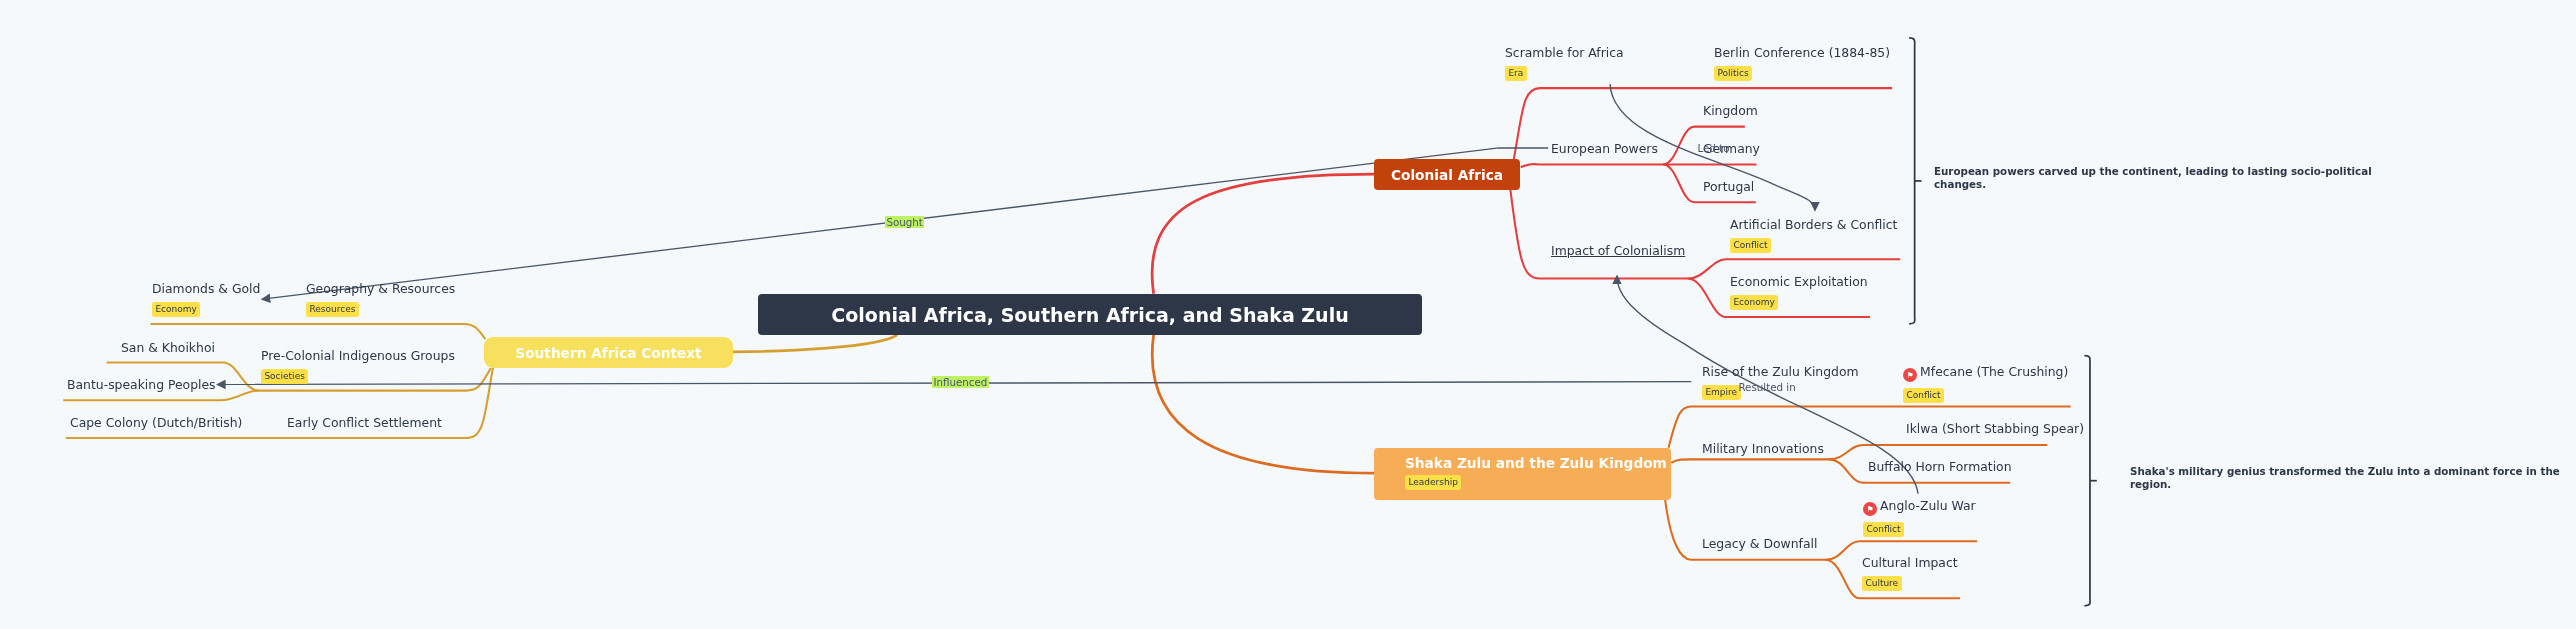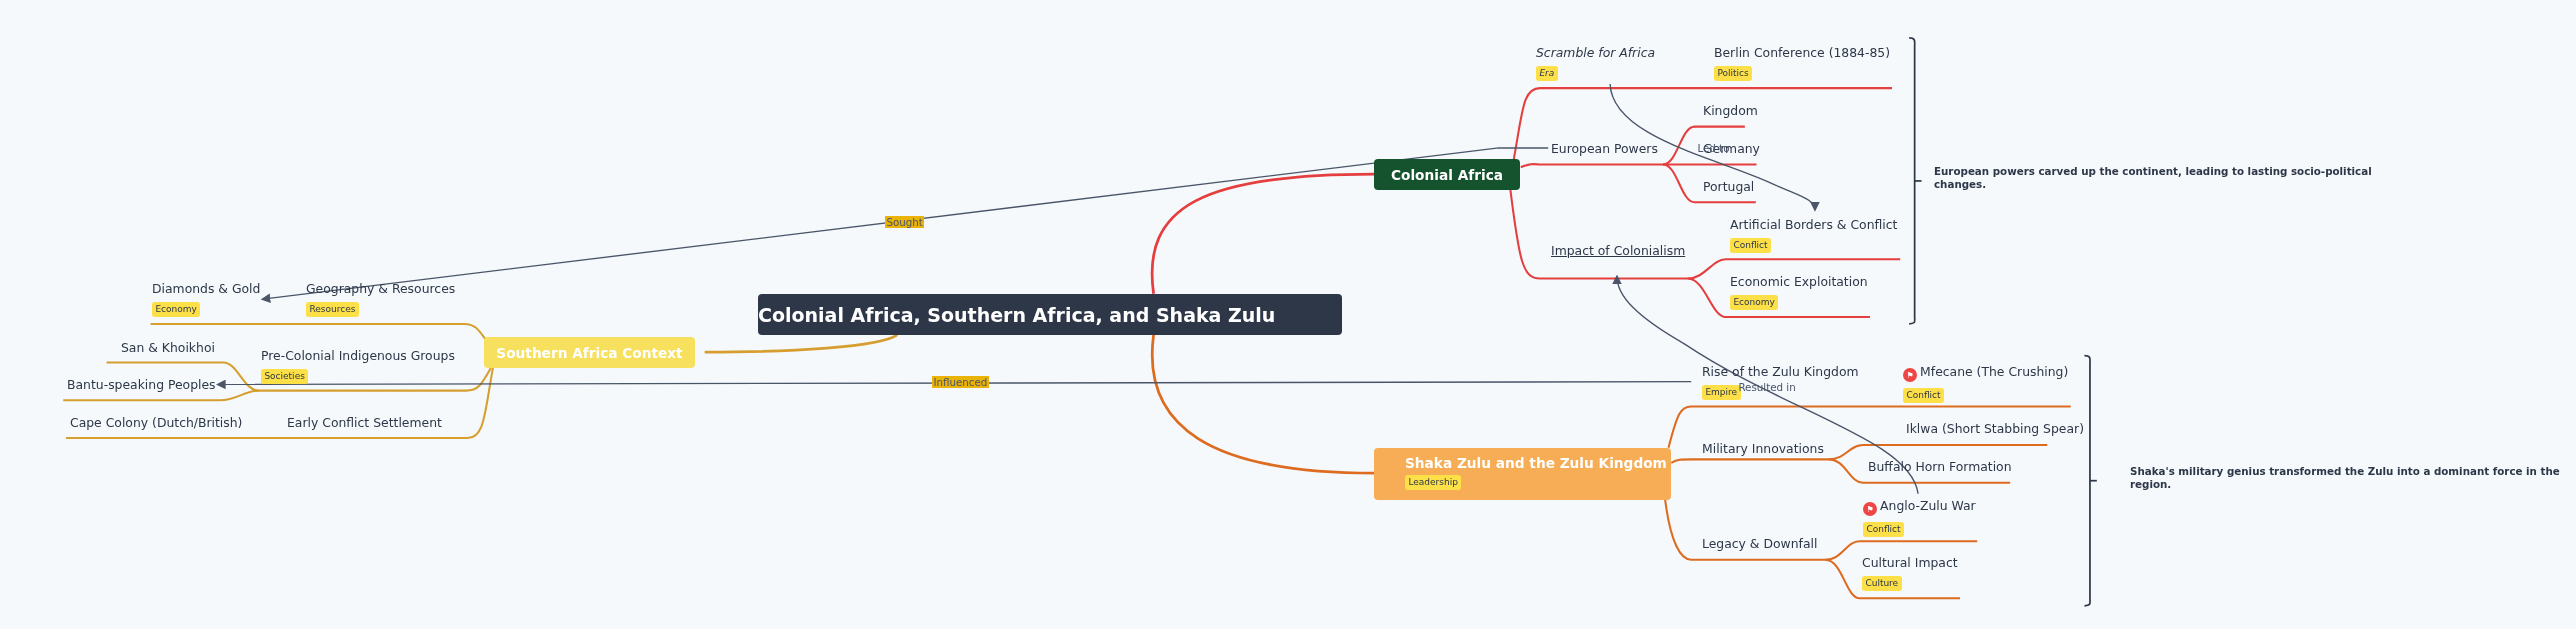--- a/index.html
+++ b/index.html
@@ -3,33 +3,33 @@
 <meta charset="utf-8">
 <style>
   html, body { margin:0; padding:0; }
   body { width:2576px; height:630px; background:#f5f9fc; position:relative; overflow:hidden;
          font-family:"DejaVu Sans", sans-serif; color:#2d3748; }
   svg.wires { position:absolute; left:0; top:0; width:2576px; height:630px; }
   .node { position:absolute; white-space:nowrap; }
   .t { font-size:12.4px; color:#2d3748; line-height:15px; }
   .tag { display:inline-block; background:#fde047; color:#2d3748; font-size:9px; padding:2.1px 3.4px;
          border-radius:2.7px; line-height:11px; margin-top:5.5px; }
-  .root { left:758px; top:294px; width:584px; height:41px; background:#2d3748; border-radius:4.1px;
-          color:#fff; font-weight:bold; font-size:19px; display:flex; align-items:center; }
+  .root { left:758px; top:294px; width:664px; height:41px; background:#2d3748; border-radius:4.1px;
+          color:#fff; font-weight:bold; font-size:19px; display:flex; align-items:center; justify-content:center; }
   .main { border-radius:4.1px; color:#fff; font-weight:bold; font-size:13.7px; }
-  .colonial { left:1374px; top:159px; width:146px; height:31px; background:#14532d;
+  .colonial { left:1374px; top:159px; width:146px; height:31px; background:#c2410c;
               display:flex; align-items:center; justify-content:center; }
-  .southern { left:484px; top:337px; width:211px; height:31px; background:#f6e05e;
-              display:flex; align-items:center; justify-content:center; }
+  .southern { left:484px; top:337px; width:249px; height:31px; background:#f6e05e;
+              display:flex; align-items:center; justify-content:center;border-radius:9px; }
   .shaka { left:1374px; top:448px; width:297px; height:52px; background:#f6ad55; padding:0 0 0 31px; box-sizing:border-box; }
   .shaka .lbl { margin-top:6.9px; display:block; }
   .shaka .tag { font-weight:normal; margin-top:4.1px; }
   .flag { display:inline-block; width:14.4px; height:14.4px; border-radius:50%; background:#f04545; color:#fff;
           font-size:8.2px; text-align:center; line-height:14.4px; vertical-align:-2.1px; margin-right:2.7px; }
-  .edge-lbl { position:absolute; font-size:10.3px; color:#4a5568; background:#eab308; padding:0 1.4px; line-height:12.4px; }
+  .edge-lbl { position:absolute; font-size:10.3px; color:#4a5568; background:#bef264; padding:0 1.4px; line-height:12.4px; }
   .note { position:absolute; font-size:10.3px; font-weight:bold; color:#2d3748; line-height:13px; width:467px; white-space:normal; }
 </style>
 </head>
 <body>
 
 <svg class="wires" viewBox="0 0 3747 916">
   <defs>
     <marker id="arr" viewBox="0 0 10 10" refX="8" refY="5" markerWidth="7" markerHeight="7" orient="auto-start-reverse">
       <path d="M0,0 L10,5 L0,10 z" fill="#4a5568"></path>
     </marker>
@@ -77,21 +77,21 @@
   </g>
 </svg>
 
 <div class="node root">
   <span>Colonial Africa, Southern Africa, and Shaka Zulu</span>
 </div>
 
 <div class="node main colonial">
   <span>Colonial Africa</span>
 </div>
-<div class="node" style="left:1536px;top:45px;font-style:italic;">
+<div class="node" style="left:1505px;top:45px;">
   <div class="t">Scramble for Africa</div>
   <span class="tag">Era</span>
 </div>
 <div class="node" style="left:1714px;top:45px;">
   <div class="t">Berlin Conference (1884-85)</div>
   <span class="tag">Politics</span>
 </div>
 <div class="node t" style="left:1551px;top:141px;">European Powers</div>
 <div class="node t" style="left:1703px;top:103px;">Kingdom</div>
 <div class="node t" style="left:1703px;top:141px;">Germany</div>

